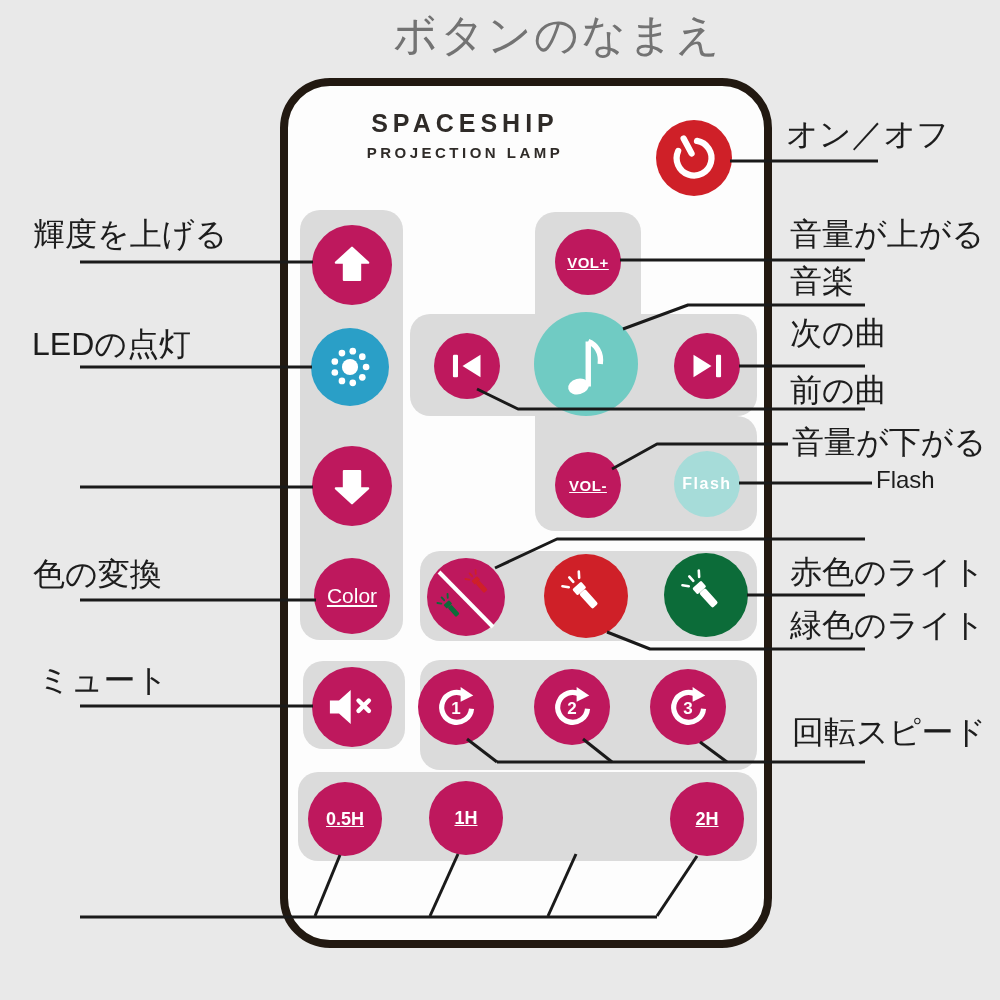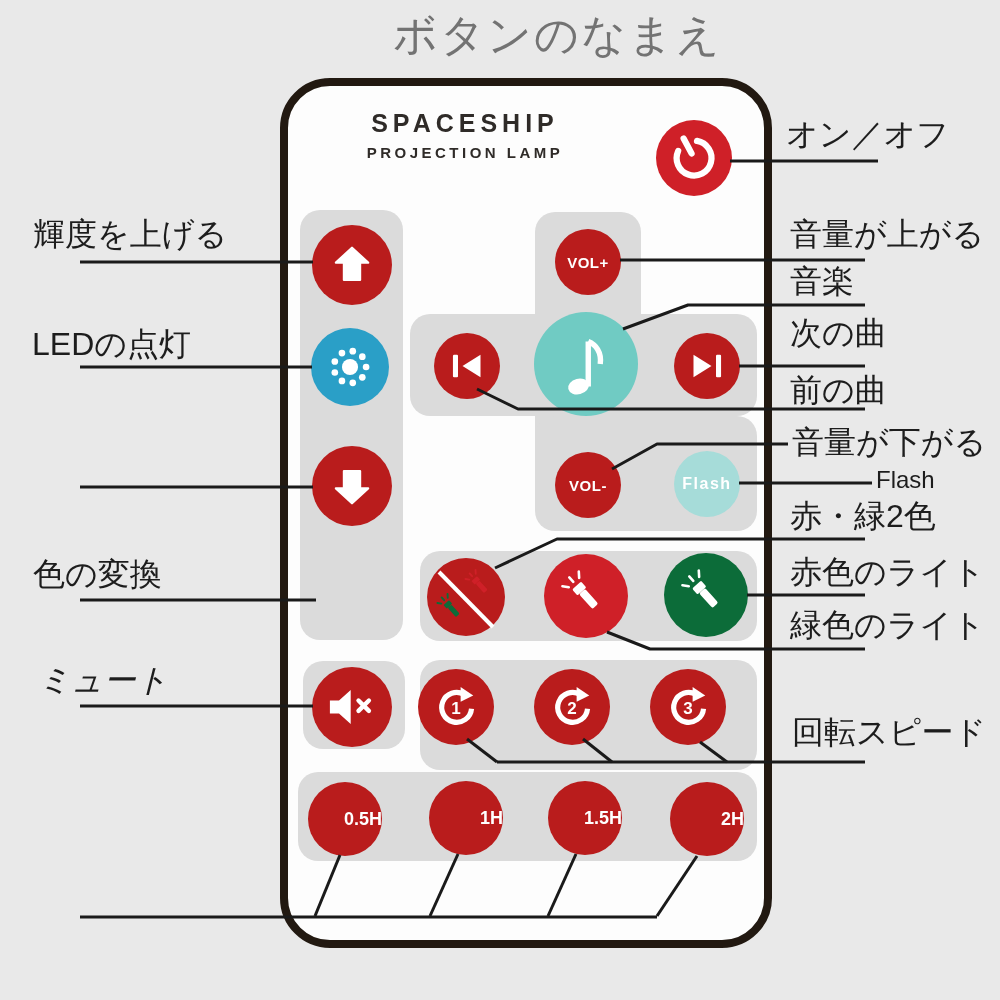--- a/index.html
+++ b/index.html
@@ -8,25 +8,25 @@
   .abs{position:absolute;}
   .title{font-size:44px;letter-spacing:2px;color:#737373;font-weight:400;white-space:nowrap;}
   .remote{left:280px;top:78px;width:492px;height:870px;background:#fdfdfd;
           border:8px solid #221911;border-radius:50px;box-sizing:border-box;}
   .brand{left:330px;top:109px;width:270px;text-align:center;font-size:25px;font-weight:600;
          letter-spacing:5px;color:#2f2b28;white-space:nowrap;}
   .brand-sub{left:330px;top:144px;width:270px;text-align:center;font-size:15px;font-weight:600;
          letter-spacing:3.5px;color:#2f2b28;white-space:nowrap;}
   .pad{background:#dbdbdb;border-radius:20px;}
   .btn{border-radius:50%;display:flex;align-items:center;justify-content:center;color:#fff;}
-  .dark{background:#b91c1c;}
+  .dark{background:#be185d;text-decoration:underline;}
   .jl{font-size:32px;color:#1d1d1d;white-space:nowrap;line-height:1.15;}
   .flash-label{font-size:24px;color:#1d1d1d;white-space:nowrap;}
   .btxt{font-weight:bold;font-size:15px;letter-spacing:0.5px;}
-  .ttxt{font-weight:bold;font-size:18px;justify-content:flex-end;}
+  .ttxt{font-weight:bold;font-size:18px;}
   .colortxt{font-size:21px;font-weight:500;}
   .flashtxt{font-size:16px;font-weight:bold;letter-spacing:1.5px;}
   .rotnum{position:absolute;inset:0;display:flex;align-items:center;justify-content:center;
           font-size:17px;font-weight:bold;padding-top:3px;}
   .overlay{left:0;top:0;pointer-events:none;}
 </style>
 </head>
 <body>
 
 <div class="stage">
@@ -77,20 +77,23 @@
       </g>
     </svg>
   </div>
 
   <div class="abs btn dark" style="left:312px;top:446px;width:80px;height:80px;">
     <svg width="46" height="46" viewBox="-20 -20 40 40">
       <polygon points="0,15 14,2 7,2 7,-13 -7,-13 -7,2 -14,2" fill="#fff" stroke="#fff" stroke-width="2" stroke-linejoin="round"></polygon>
     </svg>
   </div>
 
+  <div class="abs btn dark colortxt" style="left:314px;top:558px;width:76px;height:76px;">
+    <span>Color</span>
+  </div>
 
   <div class="abs btn dark" style="left:312px;top:667px;width:80px;height:80px;">
     <svg width="52" height="42" viewBox="-20 -16 40 32">
       <path d="M -17,-5 L -10,-5 L -1,-13 L -1,13 L -10,5 L -17,5 Z" fill="#fff"></path>
       <g stroke="#fff" stroke-width="3.4" stroke-linecap="round">
         <line x1="5" y1="-5" x2="13" y2="3"></line>
         <line x1="13" y1="-5" x2="5" y2="3"></line>
       </g>
     </svg>
   </div>
@@ -203,23 +206,20 @@
       <polygon points="4,-17.5 15,-10 4,-4.5" fill="#fff"></polygon>
     </svg>
     <span class="rotnum">3</span>
   </div>
 
   <div class="abs btn dark ttxt" style="left:308px;top:782px;width:74px;height:74px;">
     <span>0.5H</span>
   </div>
   <div class="abs btn dark ttxt" style="left:429px;top:781px;width:74px;height:74px;">
     <span>1H</span>
-  </div>
-  <div class="abs btn dark ttxt" style="left:548px;top:781px;width:74px;height:74px;">
-    <span>1.5H</span>
   </div>
   <div class="abs btn dark ttxt" style="left:670px;top:782px;width:74px;height:74px;">
     <span>2H</span>
   </div>
 
   <svg class="abs overlay" width="1000" height="1000">
     <g stroke="#1a1a1a" stroke-width="3" fill="none" stroke-linejoin="round">
       <line x1="80" y1="262" x2="313" y2="262"></line>
       <line x1="80" y1="367" x2="312" y2="367"></line>
       <line x1="80" y1="487" x2="313" y2="487"></line>
@@ -243,27 +243,26 @@
       <line x1="497" y1="762" x2="865" y2="762"></line>
       <line x1="467" y1="739" x2="497" y2="762"></line>
       <line x1="583" y1="739" x2="612" y2="762"></line>
       <line x1="700" y1="742" x2="727" y2="762"></line>
     </g>
   </svg>
 
   <div class="abs jl" style="left:33px;top:216px;">輝度を上げる</div>
   <div class="abs jl" style="left:32px;top:326px;">LEDの点灯</div>
   <div class="abs jl" style="left:33px;top:556px;text-align:center;">色の変換</div>
-  <div class="abs jl" style="left:38px;top:662px;font-style:italic;">ミュート</div>
+  <div class="abs jl" style="left:38px;top:662px;">ミュート</div>
 
   <div class="abs jl" style="left:786px;top:116px;">オン／オフ</div>
   <div class="abs jl" style="left:790px;top:216px;">音量が上がる</div>
   <div class="abs jl" style="left:790px;top:263px;">音楽</div>
   <div class="abs jl" style="left:790px;top:315px;">次の曲</div>
   <div class="abs jl" style="left:790px;top:372px;">前の曲</div>
   <div class="abs jl" style="left:792px;top:424px;">音量が下がる</div>
   <div class="abs flash-label" style="left:876px;top:466px;">Flash</div>
-  <div class="abs jl" style="left:790px;top:498px;">赤・緑2色</div>
   <div class="abs jl" style="left:790px;top:607px;">緑色のライト</div>
   <div class="abs jl" style="left:790px;top:554px;">赤色のライト</div>
   <div class="abs jl" style="left:792px;top:714px;">回転スピード</div>
 
 </div>
 
 </body></html>

